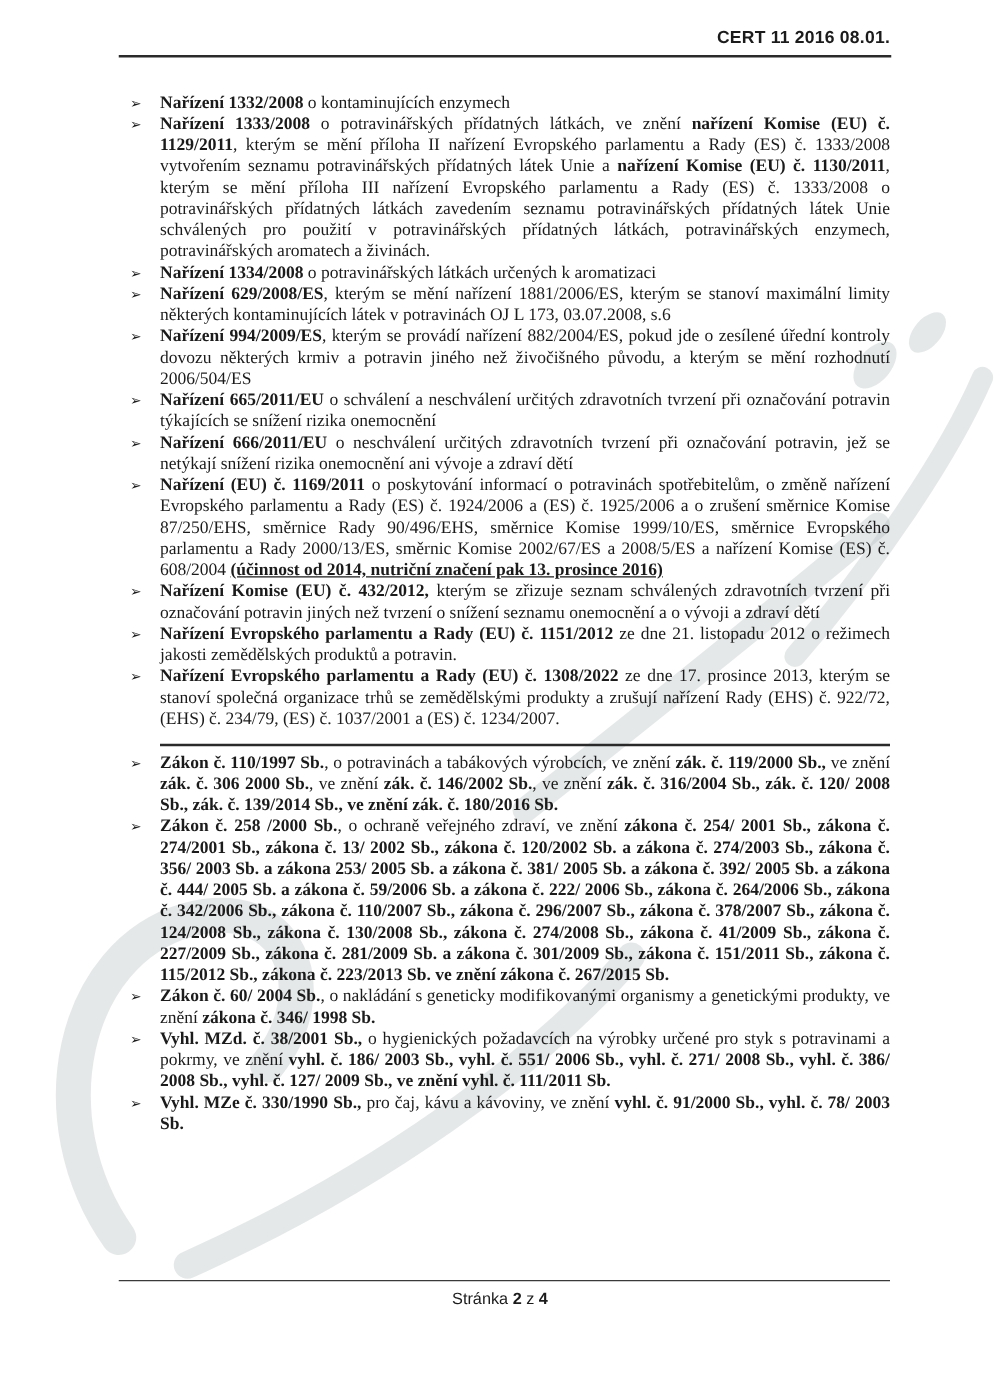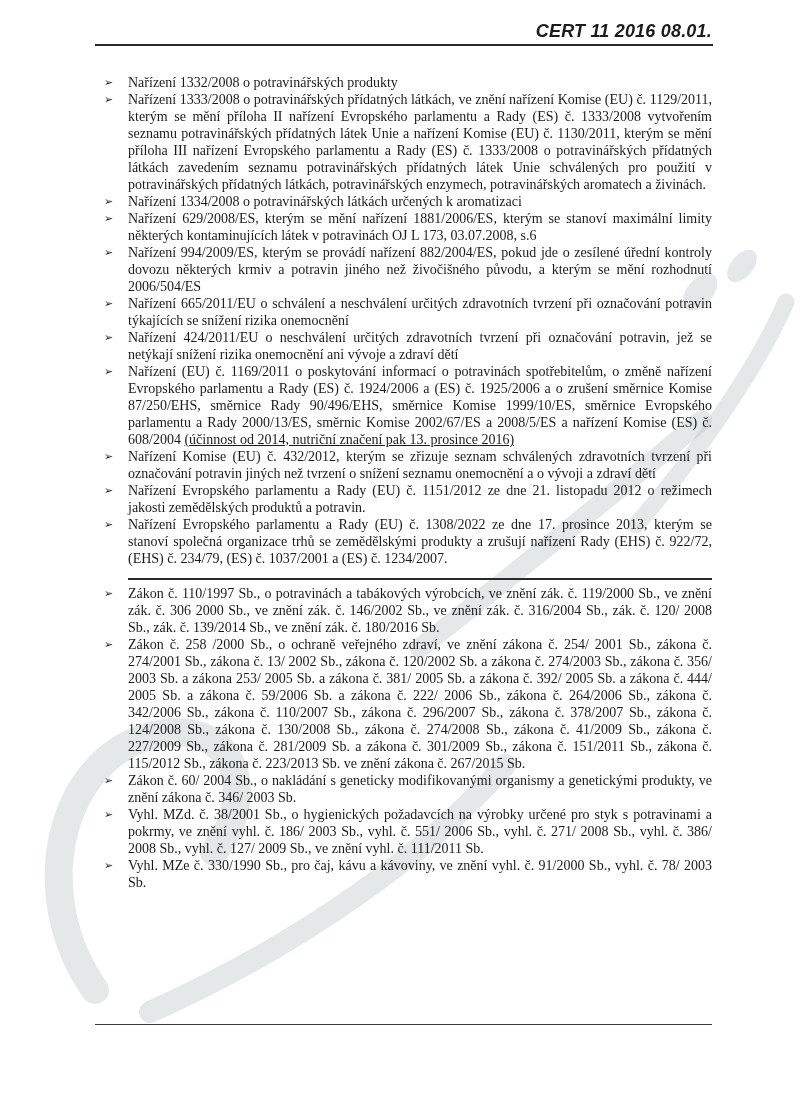--- a/index.html
+++ b/index.html
@@ -4,39 +4,39 @@
 <style>
   html,body{margin:0;padding:0;}
   body{
     width:800px;height:1100px;position:relative;background:#ffffff;
     font-family:"Liberation Serif", serif;color:#1b1b1b;overflow:hidden;
   }
   .page{position:absolute;inset:0;}
   .watermark{position:absolute;left:0;top:0;z-index:0;pointer-events:none;}
   .doc-code{
     position:absolute;top:21px;right:88px;z-index:1;
-    font-family:"Liberation Sans", sans-serif;font-style:italic;font-weight:700;
-    font-size:18px;color:#1b1b1b;letter-spacing:.2px;
+    font-family:"Liberation Sans", sans-serif;font-weight:700;
+    font-size:14px;color:#1b1b1b;letter-spacing:.2px;
   }
   .header-rule{
     position:absolute;left:95px;right:87px;top:44px;height:2px;background:#2a2a2a;z-index:1;
   }
   .content{
     position:absolute;left:104px;top:74px;width:608px;z-index:1;
     font-size:14px;line-height:17px;
   }
   .bullet{display:flex;align-items:flex-start;}
   .marker{
     flex:0 0 24px;font-family:"DejaVu Sans", sans-serif;font-size:11px;
     line-height:17px;color:#1b1b1b;
   }
   .btext{
     flex:1 1 auto;margin:0;text-align:justify;
   }
-  .btext .b{font-weight:400;}
+  .btext .b{font-weight:700;}
   .btext .u{text-decoration:underline;}
   .section-rule{
     height:2px;background:#2a2a2a;margin:11px 0 5px 24px;
   }
   .footer-rule{
     position:absolute;left:95px;right:88px;top:1024px;height:1px;background:#3a3a3a;z-index:1;
   }
   .footer-text{
     position:absolute;left:0;right:0;top:1031px;text-align:center;z-index:1;
     font-family:"Liberation Sans", sans-serif;font-size:13px;color:#1b1b1b;
@@ -61,21 +61,21 @@
     </g>
   </svg>
 
   <div class="doc-code">CERT 11 2016 08.01.</div>
   <div class="header-rule"></div>
 
   <div class="content">
     <div class="list">
   <div class="bullet">
     <span class="marker">➢</span>
-    <p class="btext"><span class="b">Nařízení 1332/2008</span><span> o potravinářských produkty</span></p>
+    <p class="btext"><span class="b">Nařízení 1332/2008</span><span> o kontaminujících enzymech</span></p>
   </div>
 
   <div class="bullet">
     <span class="marker">➢</span>
     <p class="btext"><span class="b">Nařízení 1333/2008</span><span> o potravinářských přídatných látkách, ve znění </span><span class="b">nařízení Komise (EU) č. 1129/2011</span><span>, kterým se mění příloha II nařízení Evropského parlamentu a Rady (ES) č. 1333/2008 vytvořením seznamu potravinářských přídatných látek Unie a </span><span class="b">nařízení Komise (EU) č. 1130/2011</span><span>, kterým se mění příloha III nařízení Evropského parlamentu a Rady (ES) č. 1333/2008 o potravinářských přídatných látkách zavedením seznamu potravinářských přídatných látek Unie schválených pro použití v potravinářských přídatných látkách, potravinářských enzymech, potravinářských aromatech a živinách.</span></p>
   </div>
 
   <div class="bullet">
     <span class="marker">➢</span>
     <p class="btext"><span class="b">Nařízení 1334/2008</span><span> o potravinářských látkách určených k aromatizaci</span></p>
@@ -91,21 +91,21 @@
     <p class="btext"><span class="b">Nařízení 994/2009/ES</span><span>, kterým se provádí nařízení  882/2004/ES, pokud jde o zesílené úřední kontroly dovozu některých krmiv a potravin jiného než živočišného původu, a kterým se mění rozhodnutí 2006/504/ES</span></p>
   </div>
 
   <div class="bullet">
     <span class="marker">➢</span>
     <p class="btext"><span class="b">Nařízení 665/2011/EU</span><span> o schválení a neschválení určitých zdravotních tvrzení při označování potravin týkajících se snížení rizika onemocnění</span></p>
   </div>
 
   <div class="bullet">
     <span class="marker">➢</span>
-    <p class="btext"><span class="b">Nařízení 424/2011/EU</span><span> o neschválení určitých zdravotních tvrzení při označování potravin, jež se netýkají snížení rizika onemocnění ani vývoje a zdraví dětí</span></p>
+    <p class="btext"><span class="b">Nařízení 666/2011/EU</span><span> o neschválení určitých zdravotních tvrzení při označování potravin, jež se netýkají snížení rizika onemocnění ani vývoje a zdraví dětí</span></p>
   </div>
 
   <div class="bullet">
     <span class="marker">➢</span>
     <p class="btext"><span class="b">Nařízení (EU) č. 1169/2011</span><span>  o poskytování informací o potravinách spotřebitelům, o změně nařízení Evropského parlamentu a Rady (ES) č. 1924/2006 a (ES) č. 1925/2006 a o zrušení směrnice Komise 87/250/EHS, směrnice Rady 90/496/EHS, směrnice Komise 1999/10/ES, směrnice Evropského parlamentu a Rady 2000/13/ES, směrnic Komise 2002/67/ES a 2008/5/ES a nařízení Komise (ES) č. 608/2004 </span><span class="b u">(účinnost od 2014, nutriční značení pak 13. prosince 2016)</span></p>
   </div>
 
   <div class="bullet">
     <span class="marker">➢</span>
     <p class="btext"><span class="b">Nařízení Komise (EU) č. 432/2012,</span><span> kterým se zřizuje seznam schválených zdravotních tvrzení při označování potravin jiných než tvrzení o snížení seznamu onemocnění a o vývoji a zdraví dětí</span></p>
@@ -128,30 +128,36 @@
     <p class="btext"><span class="b">Zákon č. 110/1997 Sb.</span><span>, o potravinách a tabákových výrobcích, ve znění </span><span class="b">zák. č. 119/2000 Sb.,</span><span> ve znění </span><span class="b">zák. č. 306 2000 Sb.</span><span>, ve znění </span><span class="b">zák. č. 146/2002 Sb.</span><span>, ve znění </span><span class="b">zák. č. 316/2004 Sb., zák. č. 120/ 2008 Sb., zák. č. 139/2014 Sb., ve znění zák. č. 180/2016 Sb.</span></p>
   </div>
 
   <div class="bullet">
     <span class="marker">➢</span>
     <p class="btext"><span class="b">Zákon č. 258 /2000 Sb.</span><span>, o ochraně veřejného zdraví, ve znění </span><span class="b">zákona č. 254/ 2001 Sb., zákona č. 274/2001 Sb., zákona č. 13/ 2002 Sb., zákona č. 120/2002 Sb. a zákona č. 274/2003 Sb., zákona č. 356/ 2003 Sb. a zákona 253/ 2005 Sb. a zákona č. 381/ 2005 Sb. a zákona č. 392/ 2005 Sb. a zákona č. 444/ 2005 Sb. a zákona č. 59/2006 Sb. a zákona č. 222/ 2006 Sb., zákona č. 264/2006 Sb., zákona č. 342/2006 Sb., zákona č. 110/2007 Sb., zákona č. 296/2007 Sb., zákona č. 378/2007 Sb., zákona č. 124/2008 Sb., zákona č. 130/2008 Sb., zákona č. 274/2008 Sb., zákona č. 41/2009 Sb., zákona č. 227/2009 Sb., zákona č. 281/2009 Sb. a zákona č. 301/2009 Sb., zákona č. 151/2011 Sb., zákona č. 115/2012 Sb., zákona č. 223/2013 Sb. ve znění zákona č. 267/2015 Sb.</span></p>
   </div>
 
   <div class="bullet">
     <span class="marker">➢</span>
-    <p class="btext"><span class="b">Zákon č. 60/ 2004 Sb.</span><span>, o nakládání s geneticky modifikovanými organismy a genetickými produkty, ve znění </span><span class="b">zákona č. 346/ 2003 Sb.</span></p>
+    <p class="btext"><span class="b">Zákon č. 60/ 2004 Sb.</span><span>, o nakládání s geneticky modifikovanými organismy a genetickými produkty, ve znění </span><span class="b">zákona č. 346/ 1998 Sb.</span></p>
   </div>
 
   <div class="bullet">
     <span class="marker">➢</span>
     <p class="btext"><span class="b">Vyhl. MZd. č. 38/2001 Sb.,</span><span> o hygienických požadavcích na výrobky určené pro styk s potravinami a pokrmy, ve znění </span><span class="b">vyhl. č. 186/ 2003 Sb., vyhl. č. 551/ 2006 Sb., vyhl. č. 271/ 2008 Sb., vyhl. č. 386/ 2008 Sb., vyhl. č. 127/ 2009 Sb., ve znění vyhl. č. 111/2011 Sb.</span></p>
   </div>
 
   <div class="bullet">
     <span class="marker">➢</span>
     <p class="btext"><span class="b">Vyhl. MZe č. 330/1990 Sb.,</span><span> pro čaj, kávu a kávoviny, ve znění </span><span class="b">vyhl. č. 91/2000 Sb., vyhl. č. 78/ 2003 Sb.</span></p>
   </div>
 </div>
   </div>
 
   <div class="footer-rule"></div>
+  <div class="footer-text">
+    <span>Stránka</span>
+    <span class="num">2</span>
+    <span>z</span>
+    <span class="num">4</span>
+  </div>
 
 </div>
 
 </body></html>

